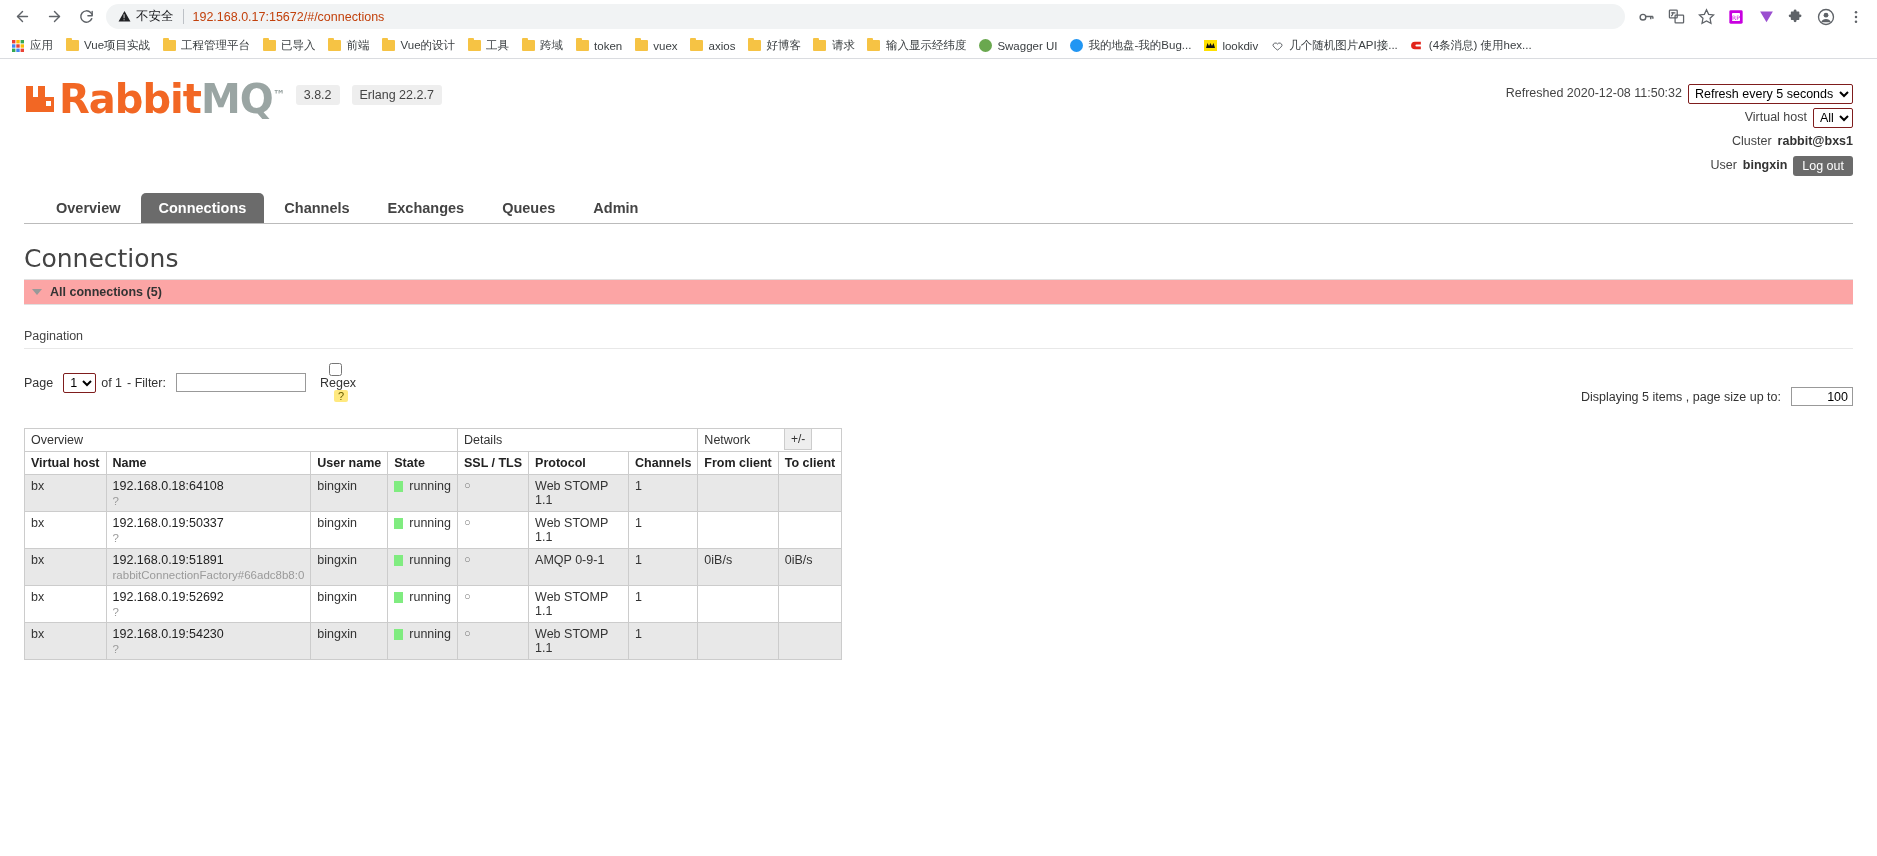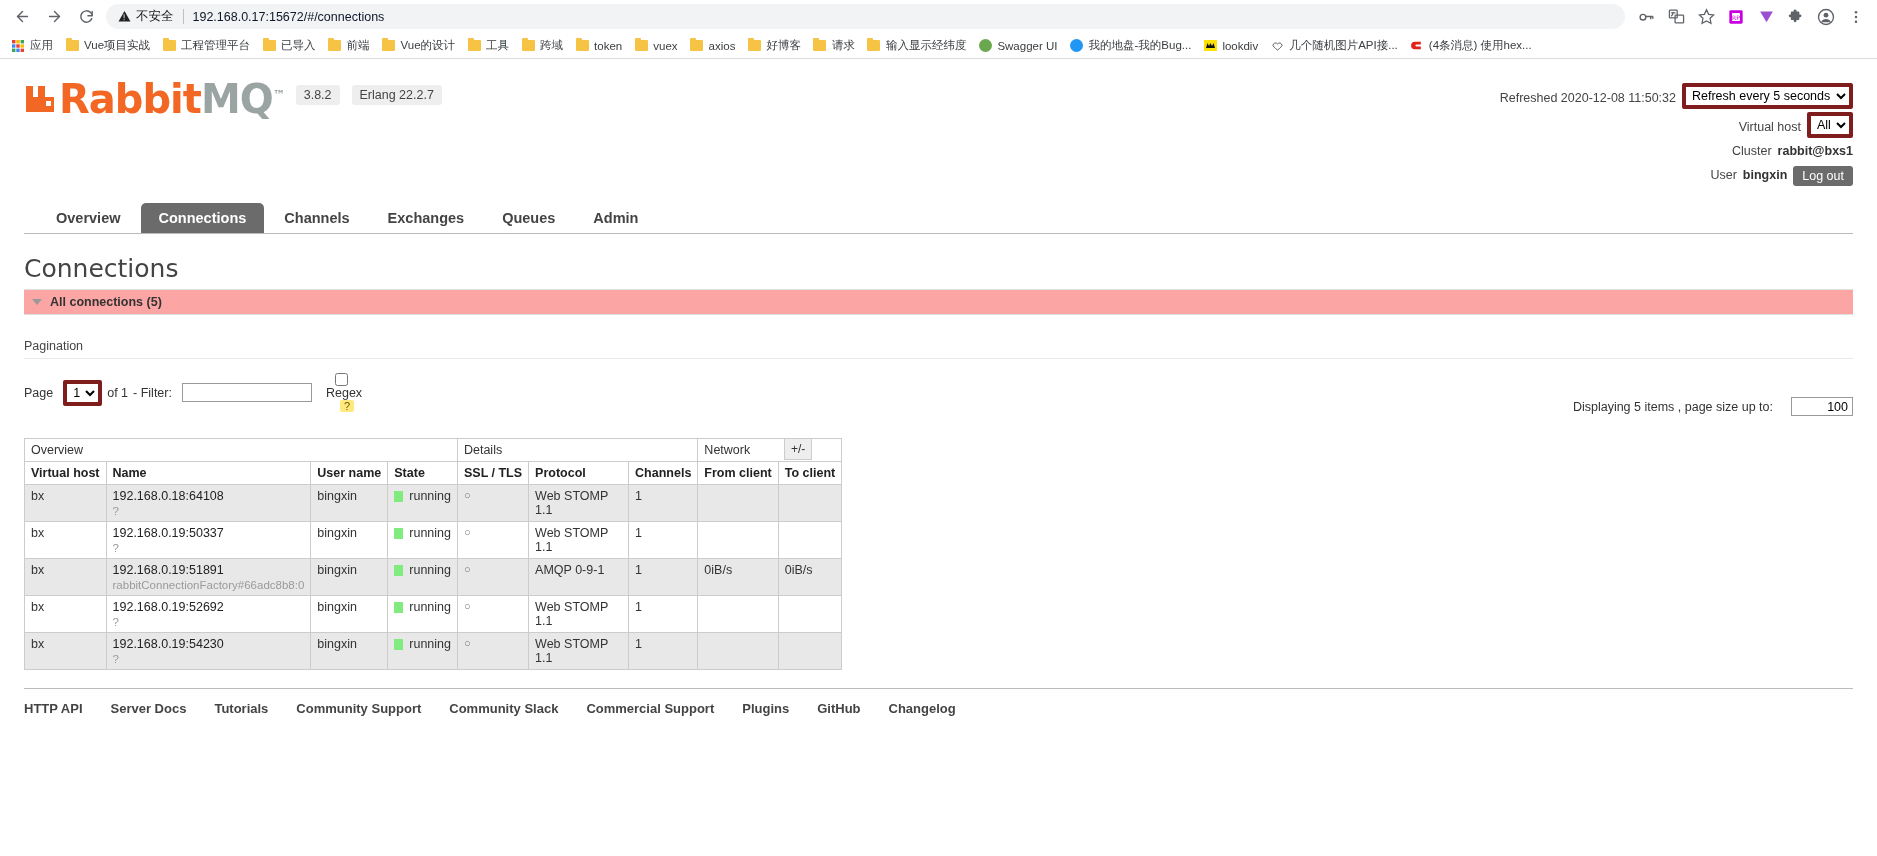--- a/index.html
+++ b/index.html
@@ -46,21 +46,21 @@
     font-size: 12.5px; color: #202124;
     white-space: nowrap;
     flex: 0 0 auto;
   }
   .omnibox-warn svg { margin-right: 5px; }
   .omnibox-sep {
     width: 1px; height: 15px; background: #bdc1c6;
     margin: 0 9px; flex: 0 0 auto;
   }
   .omnibox-url {
-    font-size: 12.5px; color: #0f172a;
+    font-size: 12.5px; color: #c2410c;
     white-space: nowrap; overflow: hidden; text-overflow: ellipsis;
   }
   .tb-icons { display: flex; align-items: center; flex: 0 0 auto; }
   .tb-icon {
     width: 30px; height: 30px;
     display: flex; align-items: center; justify-content: center;
     color: #5f6368; cursor: pointer;
   }
 
   
@@ -143,21 +143,21 @@
     color: #444;
     line-height: 21px;
     padding-top: 4px;
   }
   .head-line { display: flex; align-items: flex-end; justify-content: flex-end; gap: 6px; margin-bottom: 3px; }
   .head-line .lbl { color: #444; }
   select.rmq-select {
     font-family: "Liberation Sans", sans-serif;
     font-size: 12.5px;
     padding: 1px 2px;
-    border: 4px solid #7f1d1d;
+    border: 1px solid #7f1d1d;
     background: #fff;
     color: #000;
     border-radius: 2px;
   }
   .bold-val { font-weight: bold; color: #333; }
   .logout-btn {
     background: #6b6b6b;
     color: #fff;
     font-size: 12.5px;
     border: none;
@@ -260,21 +260,21 @@
     bottom: -4px;
     font-size: 12.5px;
     color: #333;
     display: flex;
     align-items: center;
   }
   .pagesize-input {
     width: 62px;
     height: 19px;
     border: 1px solid #999;
-    margin-left: 18px;
+    margin-left: 10px;
     font-size: 12.5px;
     text-align: right;
     padding: 1px 4px;
     font-family: "Liberation Sans", sans-serif;
   }
 
   
   .tbl-wrap { margin-top: 26px; position: relative; }
   table.conn {
     border-collapse: collapse;
@@ -780,24 +780,13 @@
           <td class="center ssl-mark">○</td>
           <td class="center">Web STOMP 1.1</td>
           <td class="num">1</td>
           <td></td>
           <td></td>
         </tr>
       </tbody>
     </table>
   </div>
 
-  <div class="footer">
-    <a>HTTP API</a>
-    <a>Server Docs</a>
-    <a>Tutorials</a>
-    <a>Community Support</a>
-    <a>Community Slack</a>
-    <a>Commercial Support</a>
-    <a>Plugins</a>
-    <a>GitHub</a>
-    <a>Changelog</a>
-  </div>
 </div>
 
 </body></html>

